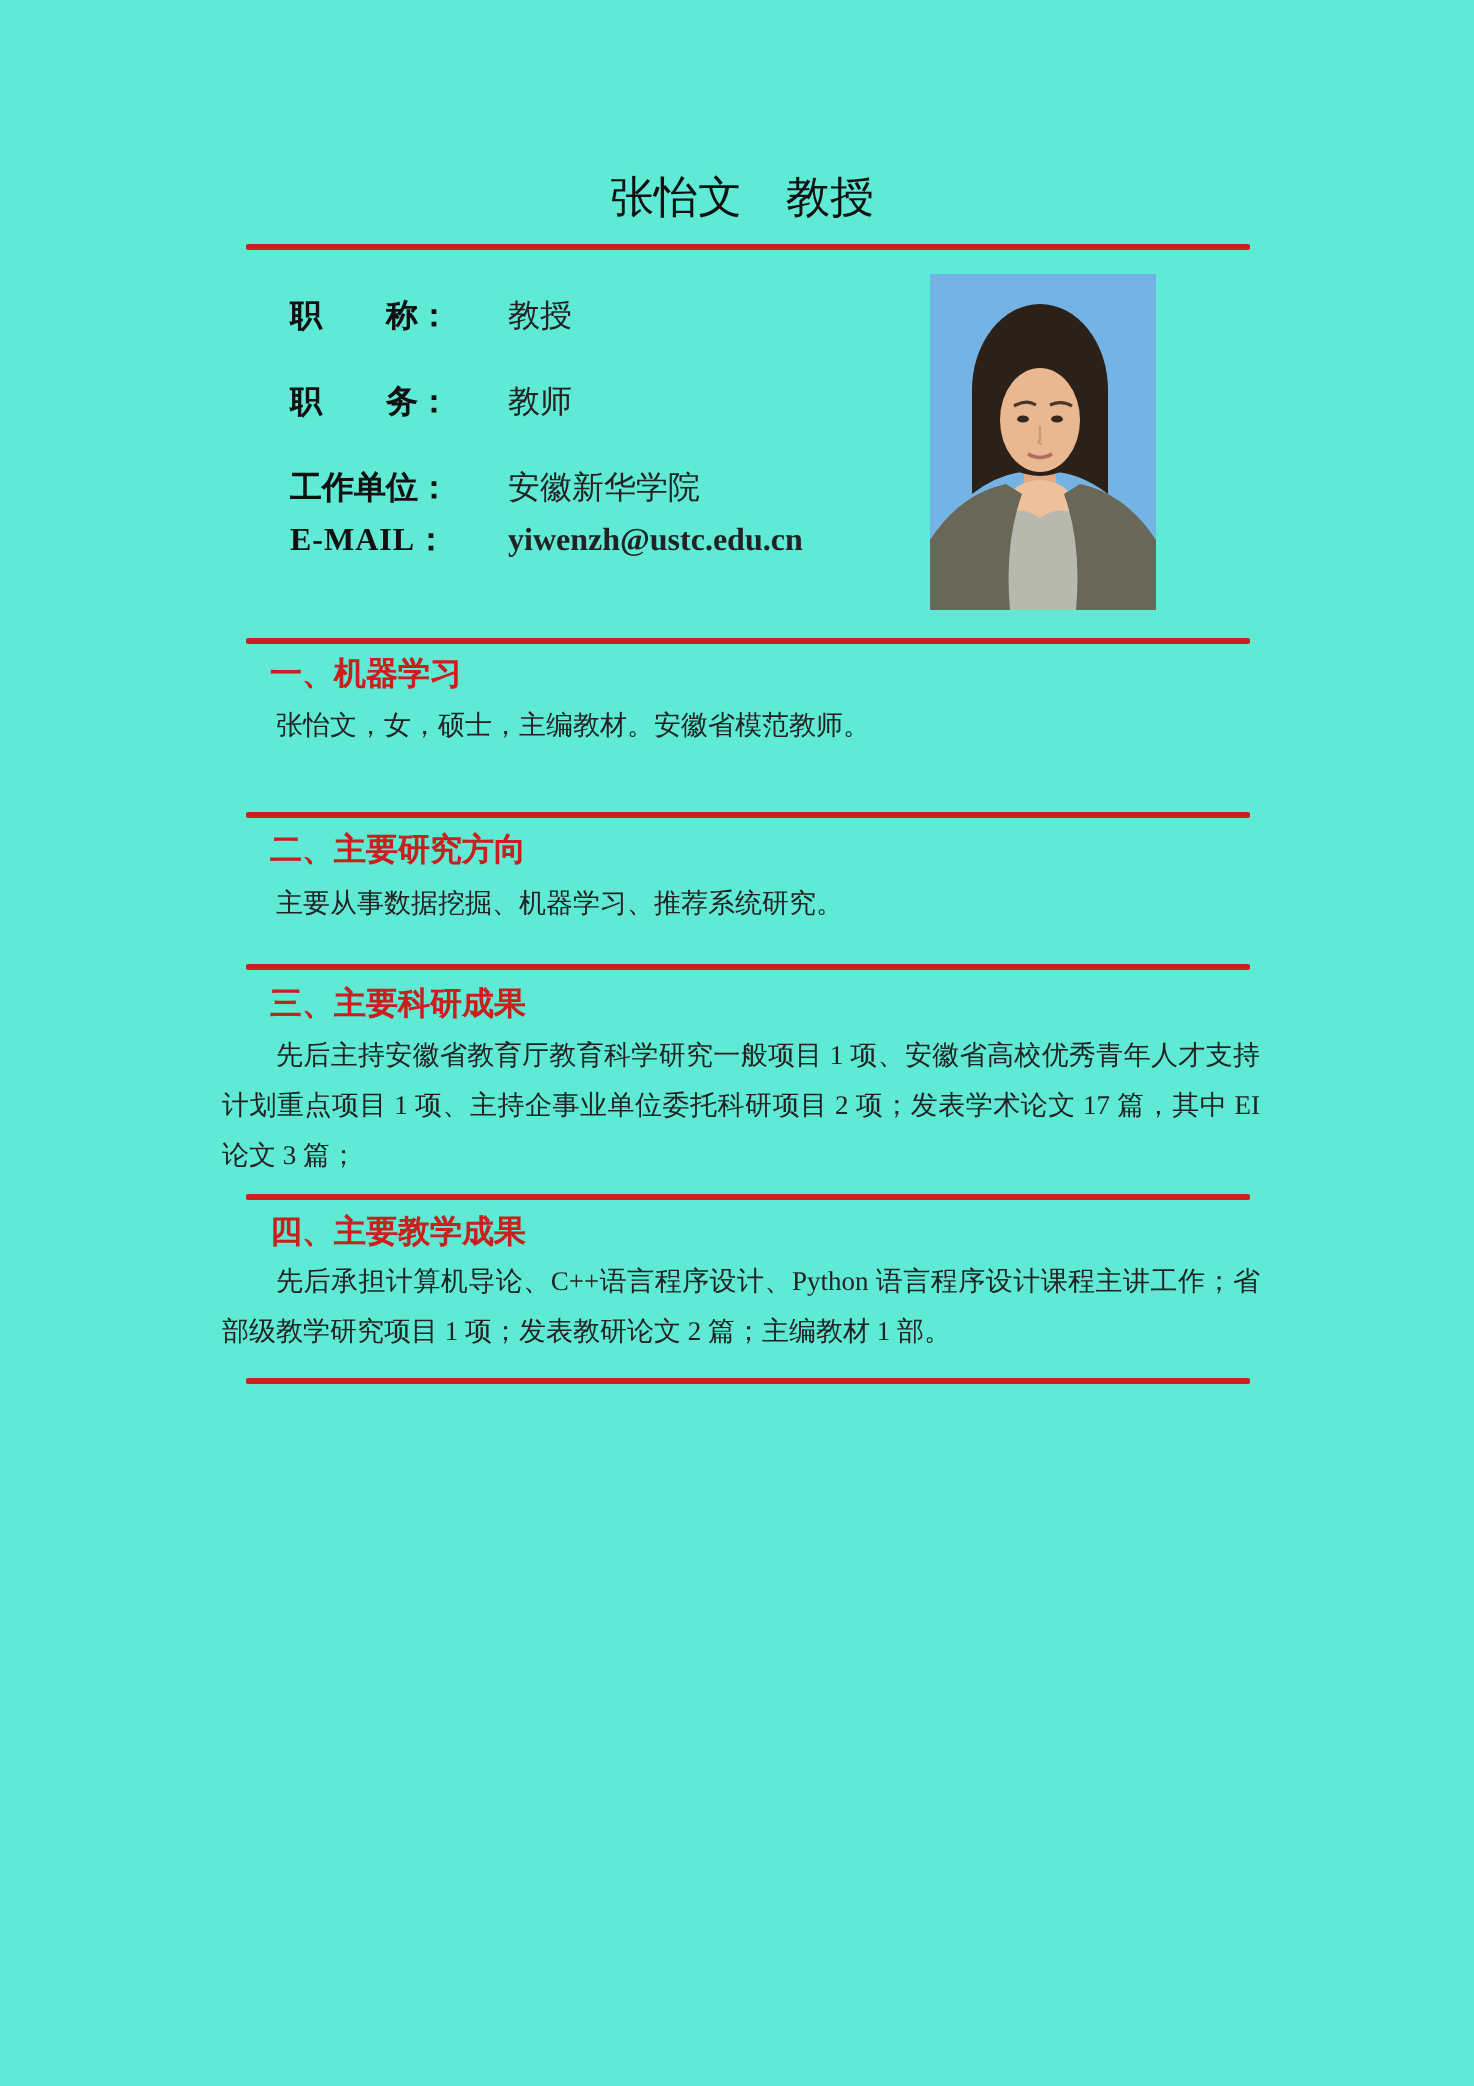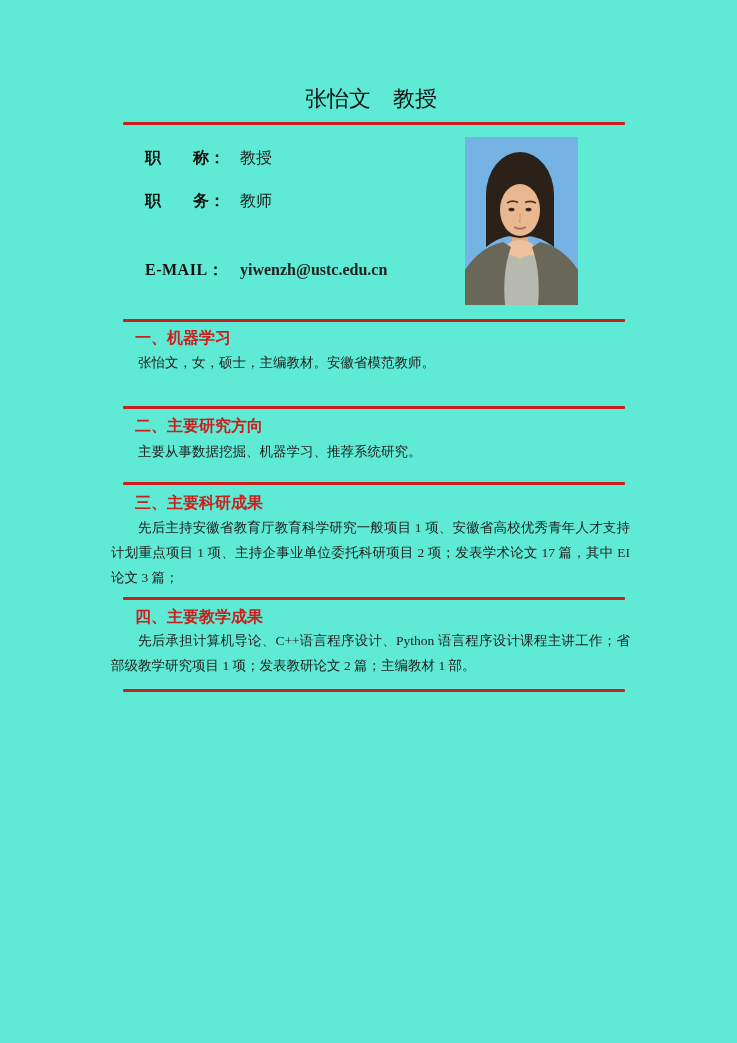--- a/index.html
+++ b/index.html
@@ -38,21 +38,21 @@
   .info-row-1{top:148px;}
   .info-row-2{top:191px;}
   .info-row-3{top:234px;}
   .info-row-4{top:260px;}
   .info-label{
     display:inline-block;width:88px;
     font-family:"Liberation Sans", sans-serif;
     font-weight:700;color:#111;
   }
   .info-value{
-    margin-left:3px;
+    margin-left:17px;
     font-family:"Liberation Serif", serif;
     color:#222;
   }
   .info-row-4 .info-label{
     font-family:"Liberation Serif", serif;
     letter-spacing:0.5px;
   }
   .info-row-4 .info-value{
     font-weight:700;
   }
@@ -91,20 +91,24 @@
   <h1 class="title">张怡文　教授</h1>
   <div class="rule rule-title"></div>
 
   <div class="info-row info-row-1">
     <span class="info-label">职　　称：</span>
     <span class="info-value">教授</span>
   </div>
   <div class="info-row info-row-2">
     <span class="info-label">职　　务：</span>
     <span class="info-value">教师</span>
+  </div>
+  <div class="info-row info-row-3">
+    <span class="info-label">工作单位：</span>
+    <span class="info-value">安徽新华学院</span>
   </div>
   <div class="info-row info-row-4">
     <span class="info-label">E-MAIL：</span>
     <span class="info-value">yiwenzh@ustc.edu.cn</span>
   </div>
 
   <div class="photo">
     <svg viewBox="0 0 113 168" xmlns="http://www.w3.org/2000/svg">
       <rect class="bg" x="0" y="0" width="113" height="168"></rect>
 

